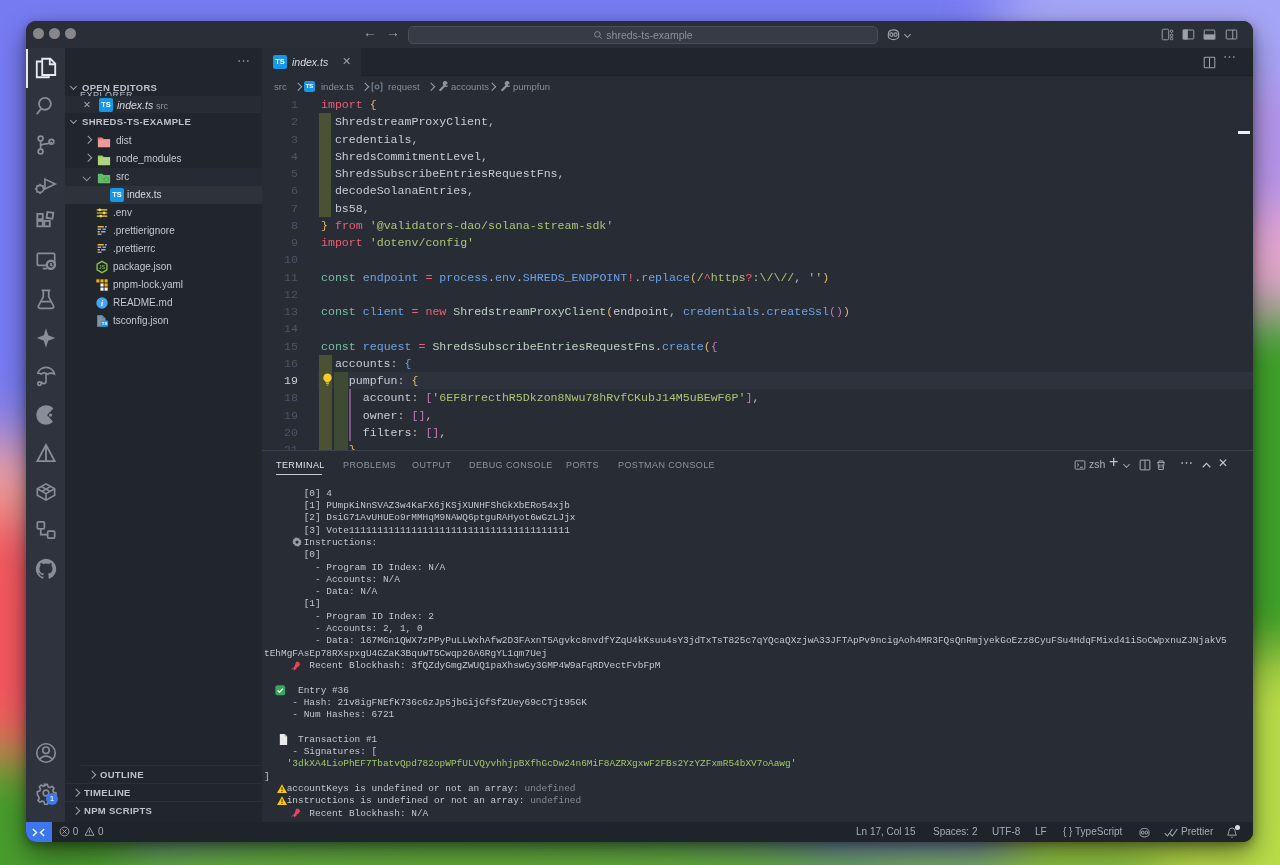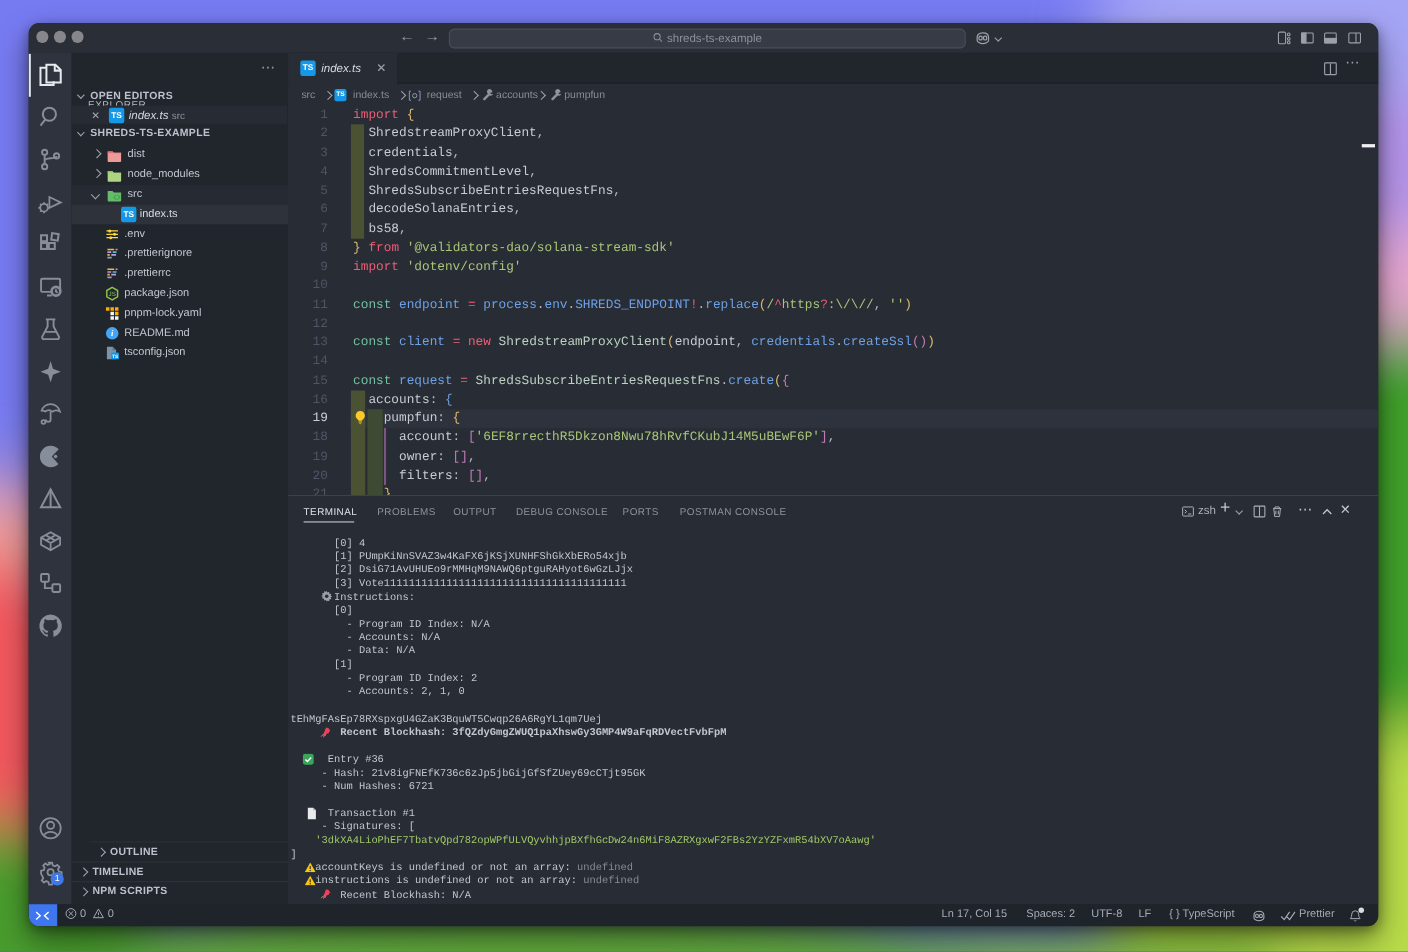--- a/index.html
+++ b/index.html
@@ -487,22 +487,23 @@
       <div class="tline" style="top:61.3px;">       [2] DsiG71AvUHUEo9rMMHqM9NAWQ6ptguRAHyot6wGzLJjx</div>
       <div class="tline" style="top:73.6px;">       [3] Vote111111111111111111111111111111111111111</div>
       <div class="tline" style="top:85.9px;">       Instructions:</div>
       <div class="tline" style="top:98.2px;">       [0]</div>
       <div class="tline" style="top:110.5px;">         - Program ID Index: N/A</div>
       <div class="tline" style="top:122.8px;">         - Accounts: N/A</div>
       <div class="tline" style="top:135.1px;">         - Data: N/A</div>
       <div class="tline" style="top:147.4px;">       [1]</div>
       <div class="tline" style="top:159.7px;">         - Program ID Index: 2</div>
       <div class="tline" style="top:172px;">         - Accounts: 2, 1, 0</div>
+      <div class="tline" style="top:184.3px;">         - Data: 167MGn1QWX7zPPyPuLLWxhAfw2D3FAxnT5Agvkc8nvdfYZqU4kKsuu4sY3jdTxTsT825c7qYQcaQXzjwA33JFTApPv9ncigAoh4MR3FQsQnRmjyekGoEzz8CyuFSu4HdqFMixd41iSoCWpxnuZJNjakV5</div>
       <div class="tline" style="top:196.6px;">tEhMgFAsEp78RXspxgU4GZaK3BquWT5Cwqp26A6RgYL1qm7Uej</div>
-      <div class="tline" style="top:208.9px;font-weight:bold;">        Recent Blockhash: 3fQZdyGmgZWUQ1paXhswGy3GMP4W9aFqRDVectFvbFpM</div>
+      <div class="tline" style="top:208.9px;">        Recent Blockhash: 3fQZdyGmgZWUQ1paXhswGy3GMP4W9aFqRDVectFvbFpM</div>
       <div class="tline" style="top:233.5px;">      Entry #36</div>
       <div class="tline" style="top:245.8px;">     - Hash: 21v8igFNEfK736c6zJp5jbGijGfSfZUey69cCTjt95GK</div>
       <div class="tline" style="top:258.1px;">     - Num Hashes: 6721</div>
       <div class="tline" style="top:282.7px;">      Transaction #1</div>
       <div class="tline" style="top:295px;">     - Signatures: [</div>
       <div class="tline" style="top:307.3px;">    <span class="tg">'3dkXA4LioPhEF7TbatvQpd782opWPfULVQyvhhjpBXfhGcDw24n6MiF8AZRXgxwF2FBs2YzYZFxmR54bXV7oAawg'</span></div>
       <div class="tline" style="top:319.6px;">]</div>
       <div class="tline" style="top:331.9px;">    accountKeys is undefined or not an array: <span class="td">undefined</span></div>
       <div class="tline" style="top:344.2px;">    instructions is undefined or not an array: <span class="td">undefined</span></div>
       <div class="tline" style="top:356.5px;">        Recent Blockhash: N/A</div>

